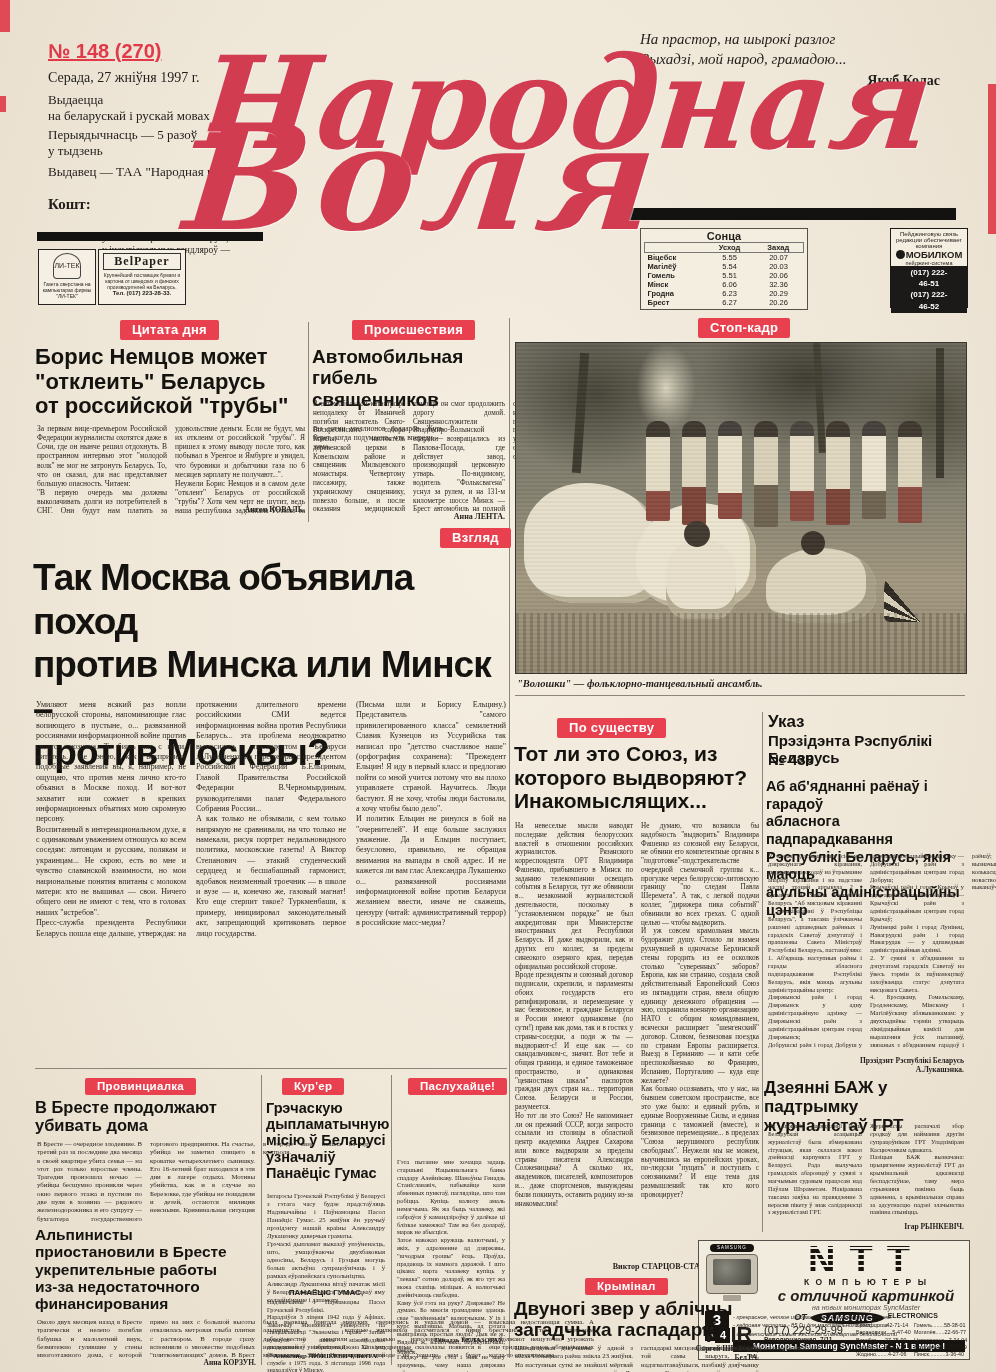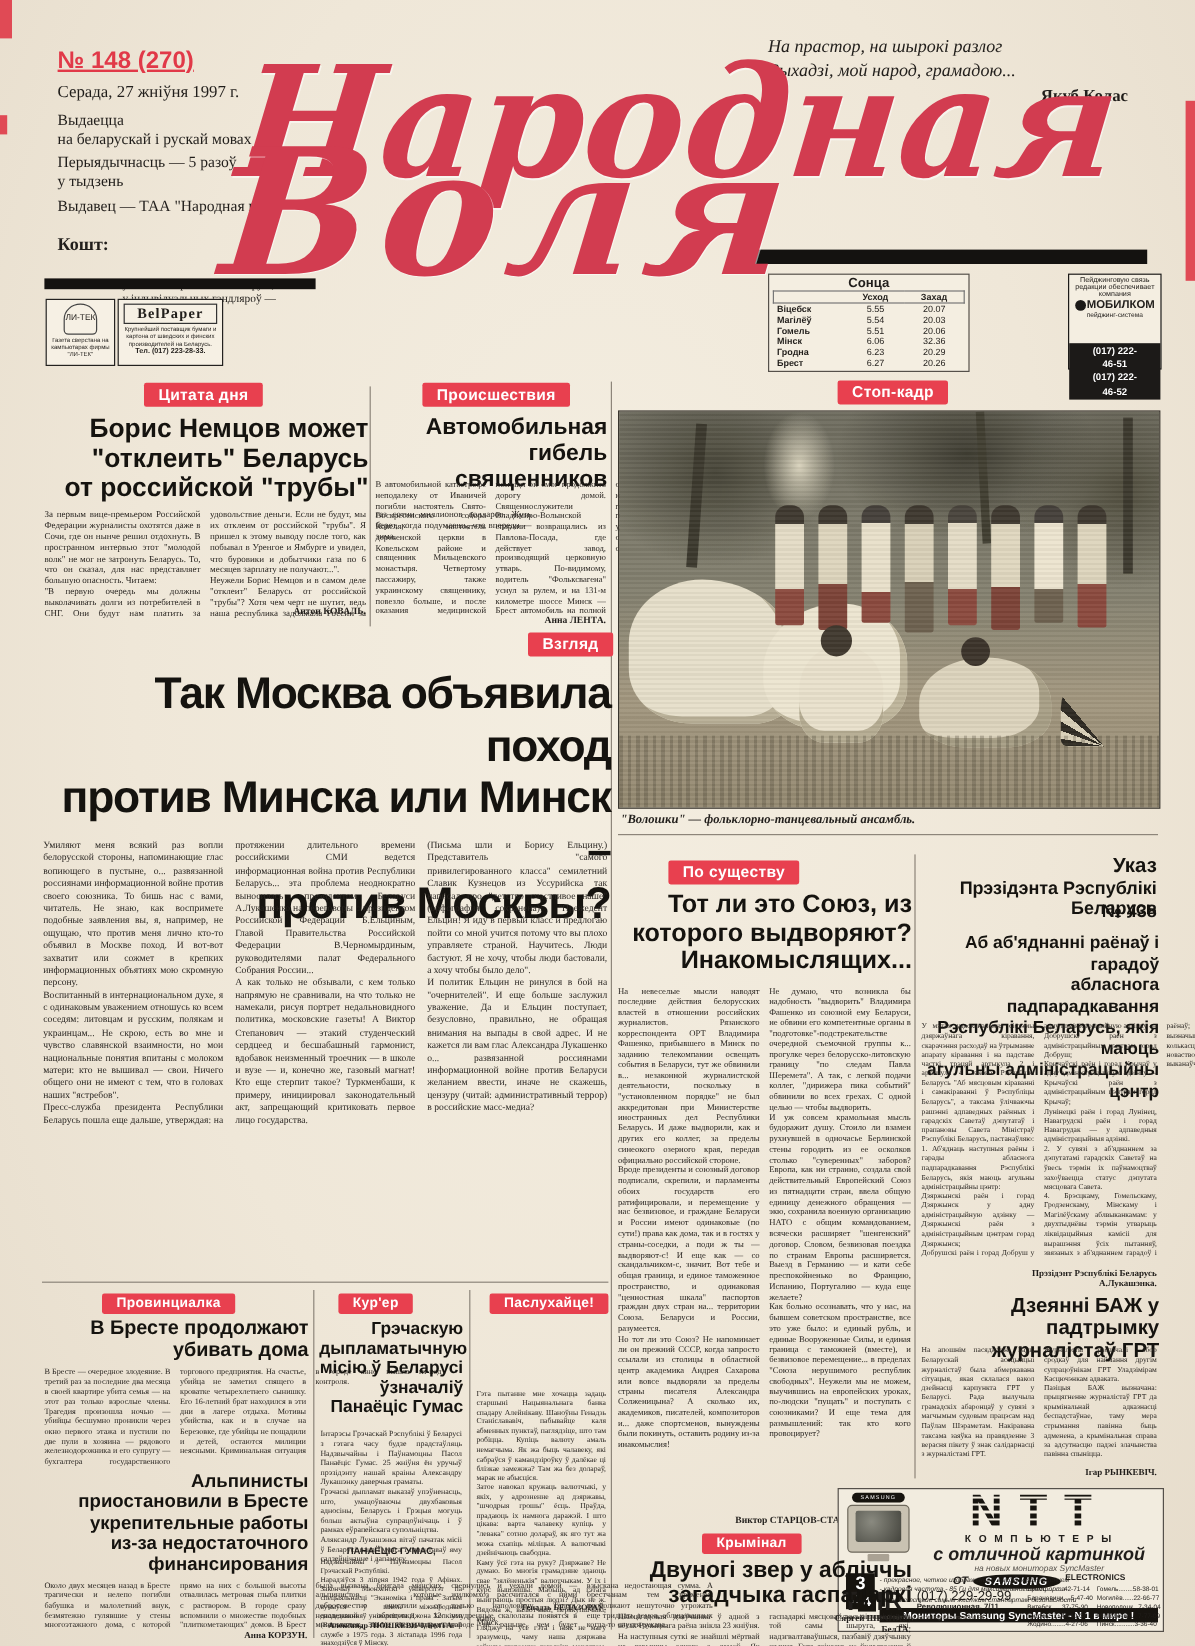--- a/index.html
+++ b/index.html
@@ -2,21 +2,21 @@
 <html><head>
 <meta charset="utf-8">
 <style>
   html,body{margin:0;padding:0;background:#d8d2c4;}
   #page{position:relative;width:996px;height:1372px;overflow:hidden;
         background:radial-gradient(ellipse at 50% 40%, #f4eee1 0%, #efe7d8 55%, #e6dccb 100%);
         font-family:"Liberation Serif", serif;color:#211e1b;}
   .abs{position:absolute;}
   .label{background:#e8404f;color:#fff;font-family:"Liberation Sans",sans-serif;
          font-weight:bold;font-size:13px;padding:2px 12px 3px;border-radius:2px;letter-spacing:.3px;}
-  .hl{font-family:"Liberation Sans",sans-serif;font-weight:bold;text-align:right;
+  .hl{font-family:"Liberation Sans",sans-serif;font-weight:bold;text-align:left;
       color:#15130f;white-space:pre-line;line-height:1.12;}
   .body-txt{font-size:7.5px;line-height:1.22;text-align:justify;white-space:pre-line;
             color:#2a2622;}
   .cols2{column-count:2;column-gap:8px;}
   .cols3{column-count:3;column-gap:10px;}
   .sig{font-weight:bold;text-align:right;font-size:8px;white-space:pre-line;}
   .rule{background:#8d857a;}
   .red-mark{background:#e04a55;}
   .mast-line{font-size:13px;line-height:1.25;white-space:pre-line;}
   table.sun{border-collapse:collapse;width:100%;font-family:"Liberation Sans",sans-serif;}
@@ -117,21 +117,21 @@
 
   <div class="abs" style="left:890px;top:228px;width:76px;height:78px;border:1px solid #1c1a18;background:#f4eee1;z-index:4;font-family:'Liberation Sans',sans-serif;">
     <div style="font-size:6px;text-align:center;white-space:pre-line;padding-top:2px;">Пейджинговую связь
 редакции обеспечивает
 компания</div>
     <div style="display:flex;align-items:center;justify-content:center;gap:1px;">
       <span style="width:9px;height:9px;border-radius:50%;background:#1c1a18;"></span>
       <span style="font-weight:bold;font-size:9.5px;">МОБИЛКОМ</span>
     </div>
     <div style="font-size:5.5px;text-align:center;">пейджинг-система</div>
-    <div style="background:#1c1a18;color:#fff;text-align:center;font-weight:bold;font-size:8px;line-height:1.4;padding:1px 17px;margin-top:20px;">
+    <div style="background:#1c1a18;color:#fff;text-align:center;font-weight:bold;font-size:8px;line-height:1.4;padding:1px 17px;">
       <div>(017) 222-46-51</div>
       <div>(017) 222-46-52</div>
     </div>
   </div>
 
   <div class="abs" style="left:120px;top:320px;"><span class="label">Цитата дня</span></div>
   <div class="abs hl" style="left:35px;top:345px;width:272px;font-size:22px;">Борис Немцов может
 "отклеить" Беларусь
 от российской "трубы"</div>
   <div class="abs body-txt cols2" style="left:37px;top:424px;width:268px;height:96px;">За первым вице-премьером Российской Федерации журналисты охотятся даже в Сочи, где он нынче решил отдохнуть. В пространном интервью этот "молодой волк" не мог не затронуть Беларусь. То, что он сказал, для нас представляет большую опасность. Читаем:

